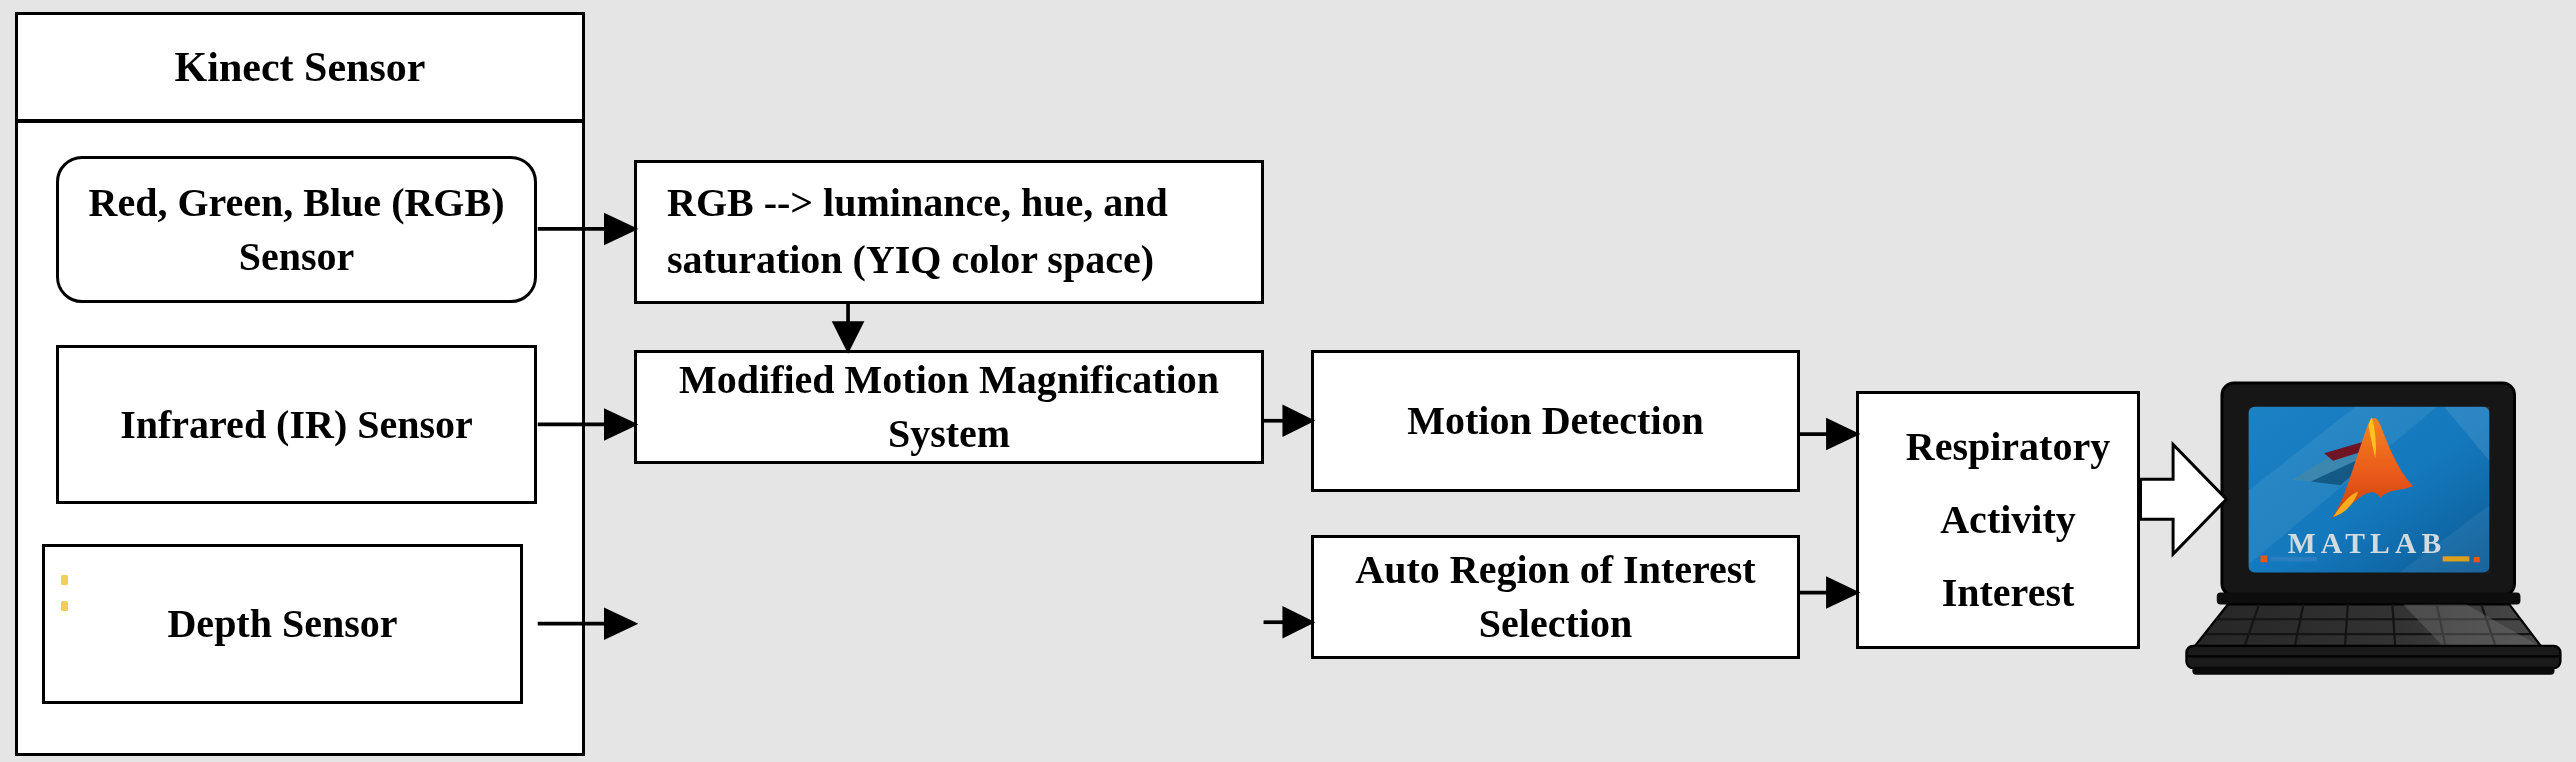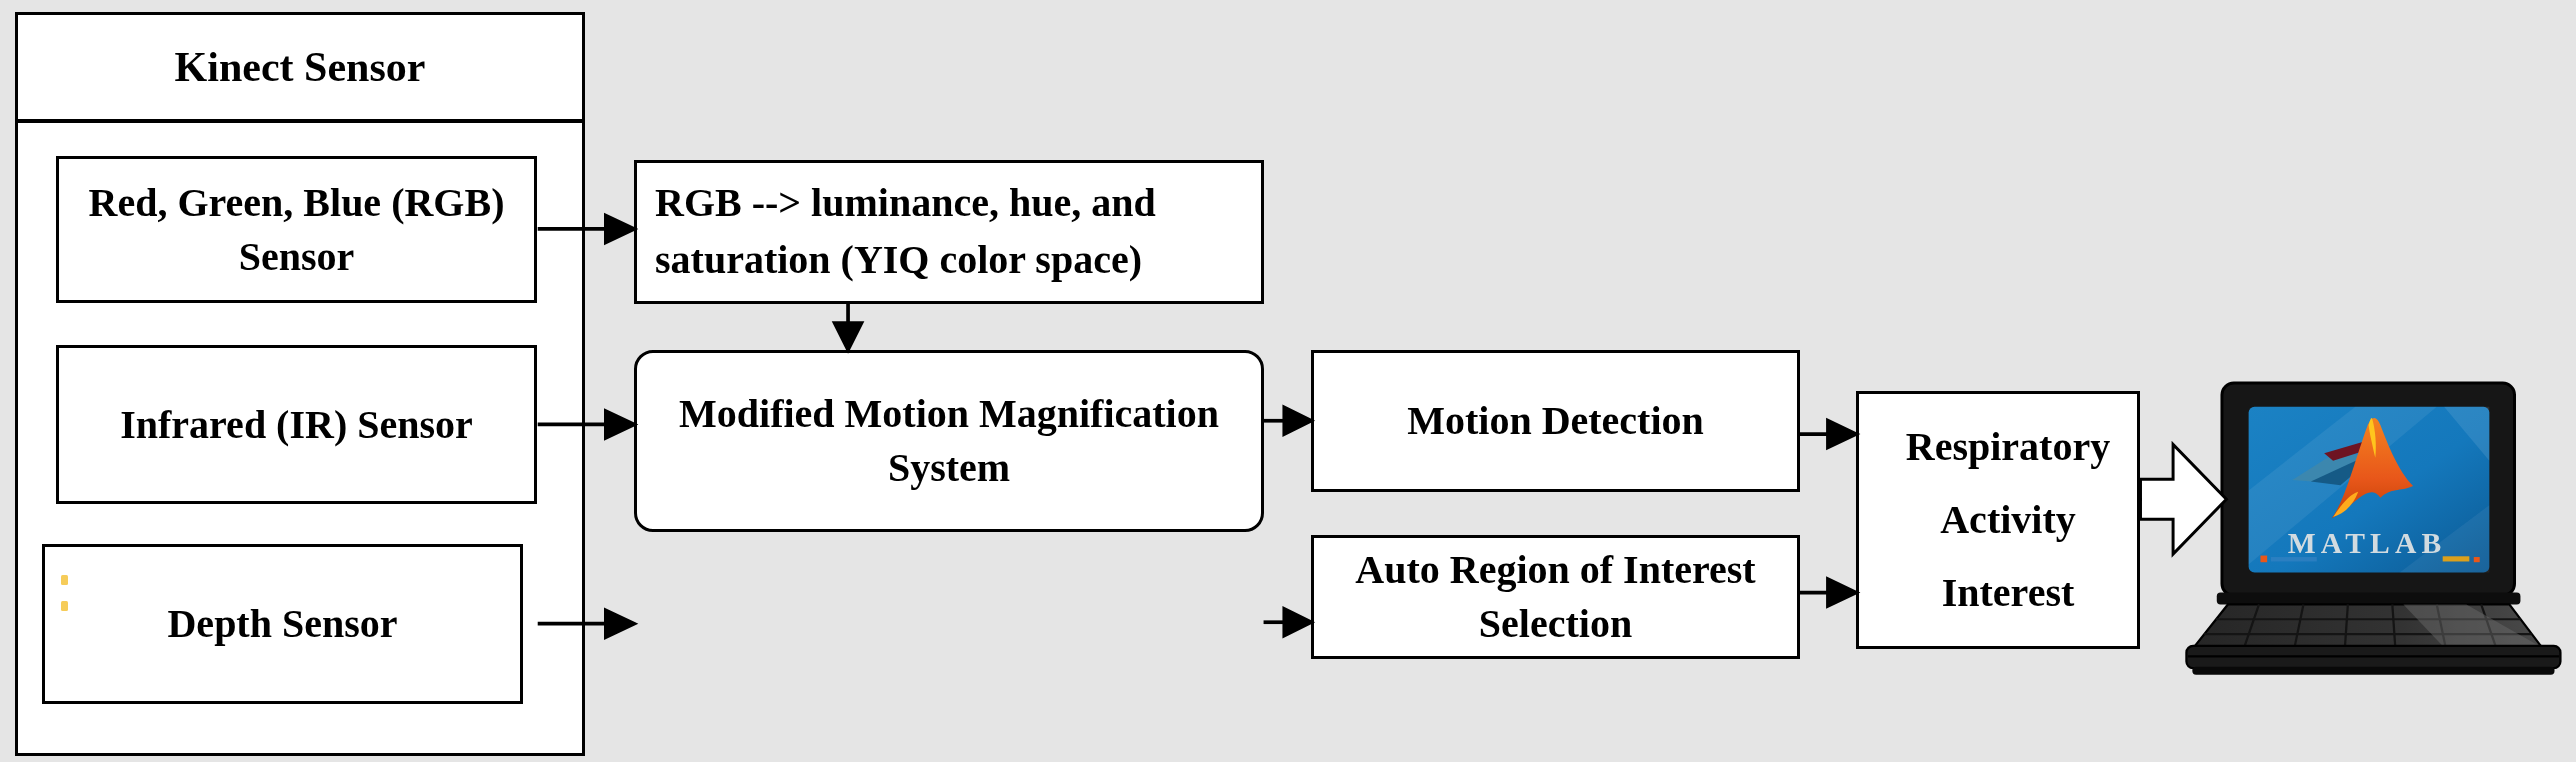--- a/index.html
+++ b/index.html
@@ -38,21 +38,21 @@
     font-weight:700;font-size:42px;color:#000;
   }
   .container-divider{
     position:absolute;
     left:0;top:104px;width:100%;height:3.7px;
     background:#000;
   }
   .left-align{
     align-items:flex-start;
     text-align:left;
-    padding:0 18px;
+    padding:0 30px;
   }
   .resp{
     row-gap:31px;
     line-height:1.05;
   }
   .speck{
     position:absolute;
     width:7.4px;height:9.6px;
     background:#f5c33c;
     border-radius:1.5px;
@@ -73,41 +73,41 @@
 
 <div id="canvas">
 
   <div class="container-box" style="left:15px;top:12px;width:570px;height:744px;">
     <div class="container-title">
       <span>Kinect Sensor</span>
     </div>
     <div class="container-divider"></div>
   </div>
 
-  <div class="box" style="left:56px;top:156px;width:481px;height:147px;">
+  <div class="box" style="left:56px;top:156px;width:481px;height:147px;border-radius:26px;">
     <span>Red, Green, Blue (RGB)</span>
     <span>Sensor</span>
   </div>
 
   <div class="box" style="left:56px;top:345px;width:481px;height:159px;text-align:center;">
     <span>Infrared (IR) Sensor</span>
   </div>
 
   <div class="box" style="left:42px;top:544px;width:481px;height:160px;">
     <span>Depth Sensor</span>
   </div>
   <div class="speck" style="left:61px;top:575px;"></div>
   <div class="speck" style="left:61px;top:601px;"></div>
 
   <div class="box left-align" style="left:634px;top:160px;width:630px;height:144px;line-height:1.42;">
     <span>RGB --&gt; luminance, hue, and</span>
     <span>saturation (YIQ color space)</span>
   </div>
 
-  <div class="box" style="left:634px;top:350px;width:630px;height:182px;border-radius:19px;">
+  <div class="box" style="left:634px;top:350px;width:630px;height:114px;">
     <span>Modified Motion Magnification</span>
     <span>System</span>
   </div>
 
 
   <div class="box" style="left:1311px;top:350px;width:489px;height:142px;">
     <span>Motion Detection</span>
   </div>
 
   <div class="box" style="left:1311px;top:535px;width:489px;height:124px;">

